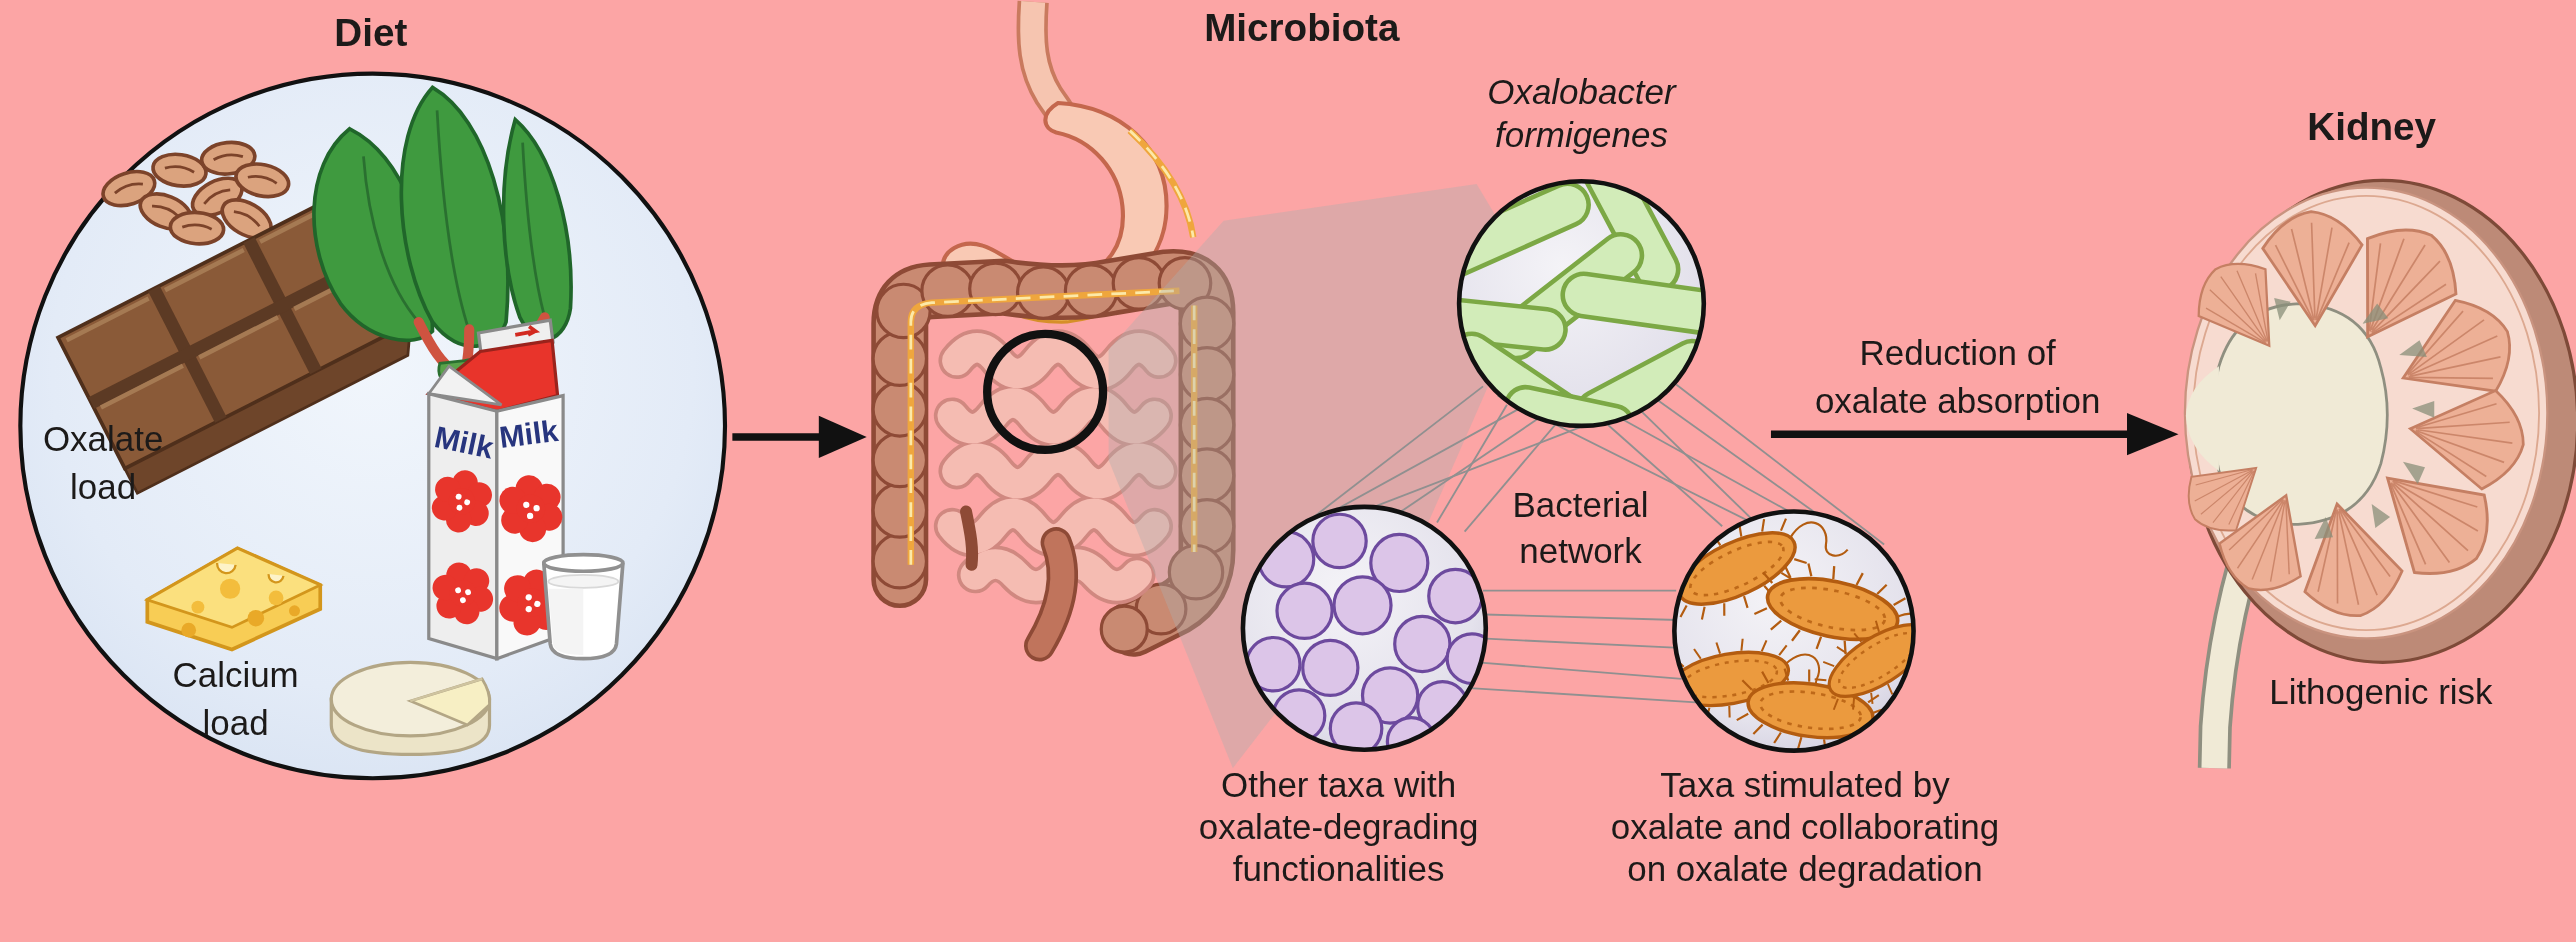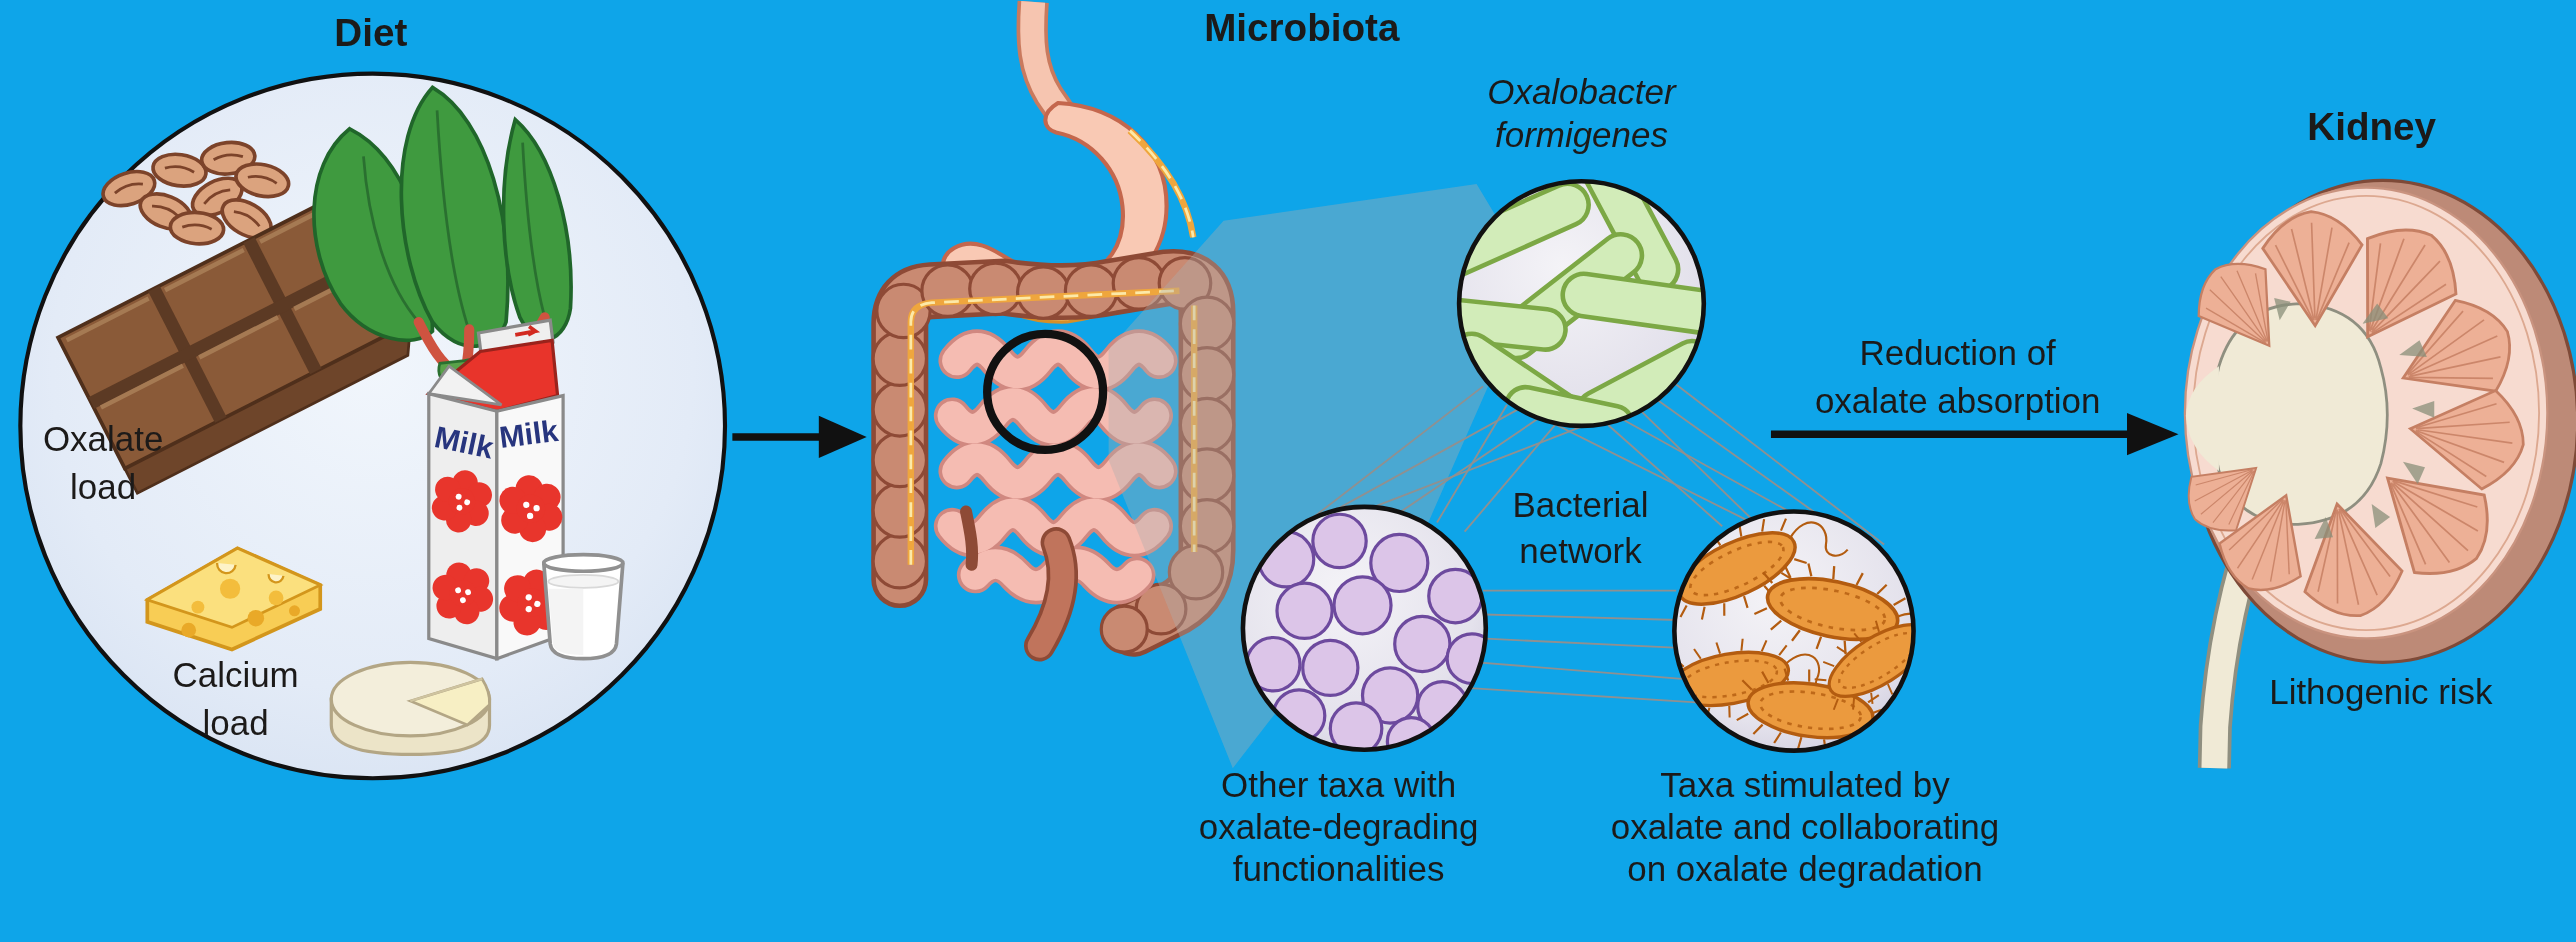--- a/index.html
+++ b/index.html
@@ -1,16 +1,16 @@
 <!DOCTYPE html>
 <html style="font-size:14.7px"><head>
 <meta charset="utf-8">
 <style>
   html,body{margin:0;padding:0;background:#ffffff;}
-  .stage{position:relative;width:2576px;height:942px;background:#0ea5e9;overflow:hidden;
+  .stage{position:relative;width:2576px;height:942px;background:#fca5a5;overflow:hidden;
          font-family:"Liberation Sans", sans-serif;}
   svg{display:block;}
   text{fill:#1c1a19;}
   .title{font-size:42px;font-weight:700;}
   .lbl{font-size:38px;font-weight:400;}
   .species{font-size:38px;font-style:italic;}
   .milk{font-size:33px;font-weight:700;fill:#27357e;}
 </style>
 </head>
 <body>

